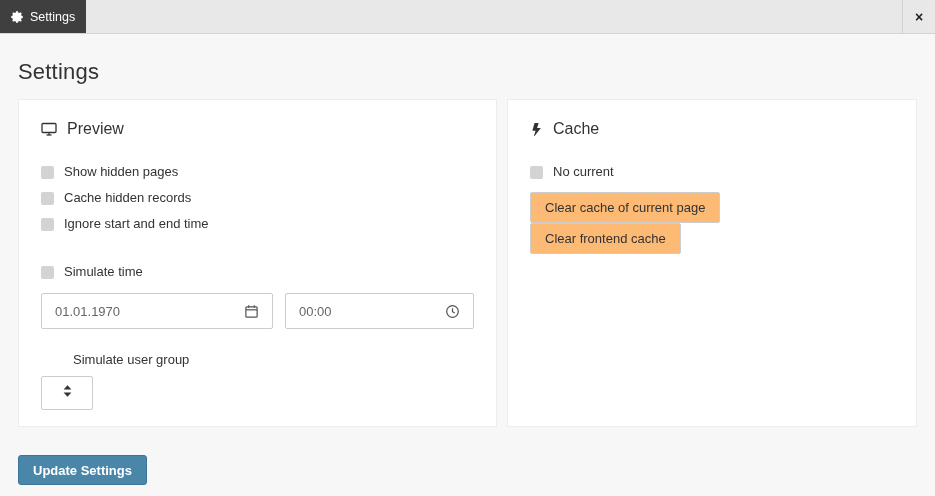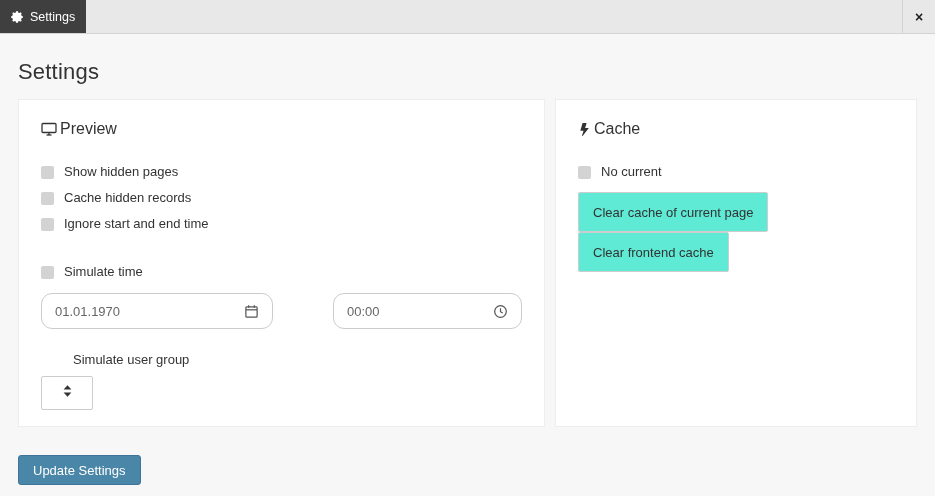--- a/index.html
+++ b/index.html
@@ -54,21 +54,21 @@
     background: #ffffff;
     border: 1px solid #ededed;
     height: 328px;
     padding: 19px 22px;
   }
   .panel-preview { flex: 0 0 473px; }
   .panel-cache  { flex: 1; }
   .panel-heading {
     display: flex;
     align-items: center;
-    gap: 3px;
+    gap: 10px;
     font-size: 16px;
     color: #333333;
     margin-bottom: 14px;
     height: 20px;
   }
   .panel-heading svg { display: block; flex: 0 0 auto; }
   
   .check-row {
     display: flex;
     align-items: flex-end;
@@ -82,71 +82,72 @@
     margin-right: 10px;
     flex: 0 0 auto;
   }
   .check-label { font-size: 13px; color: #333333; }
   .gap-before { margin-top: 22px; }
   
   .datetime-row { display: flex; gap: 12px; margin-top: 14px; }
   .text-input {
     height: 36px;
     border: 1px solid #cccccc;
-    border-radius: 11px;
+    border-radius: 2px;
     background: #ffffff;
     display: flex;
     align-items: center;
     justify-content: space-between;
     padding: 0 13px;
     font-size: 13px;
     color: #666666;
     cursor: text;
   }
   .input-date { width: 232px; }
-  .input-time { width: 189px; margin-left: 48px; }
+  .input-time { width: 189px; }
   .text-input svg { display: block; cursor: pointer; }
   .field-label { font-size: 13px; color: #333333; margin-top: 23px; margin-left: 32px; }
   .select-box {
     margin-top: 9px;
     width: 52px; height: 34px;
     border: 1px solid #cccccc;
     border-radius: 2px;
     background: #ffffff;
     display: flex;
     align-items: center;
     justify-content: center;
     cursor: pointer;
   }
   
   .btn-gray {
     display: block;
-    background: #5eead4;
+    background: #fdba74;
     border: 1px solid #cdcdcd;
     border-radius: 2px;
     color: #333333;
     font-size: 13px;
     font-family: "Liberation Sans", sans-serif;
-    height: 40px;
+    height: 31px;
     padding: 0 14px;
     cursor: pointer;
   }
   .btn-clear-current { margin-top: 13px; }
   .btn-clear-frontend { }
   .btn-primary {
     margin-top: 28px;
     background: #4a86a8;
     border: 1px solid #3e7499;
     border-radius: 3px;
     color: #ffffff;
     font-size: 13px;
     font-family: "Liberation Sans", sans-serif;
     height: 30px;
     padding: 0 14px;
     cursor: pointer;
+    font-weight: bold;
   }
 </style>
 </head>
 <body>
 
 <div class="topbar">
   <div class="topbar-tab">
     <span>
       <svg width="12" height="12" viewBox="0 0 16 16" fill="#ffffff">
         <path d="M9.405 1.05c-.413-1.4-2.397-1.4-2.81 0l-.1.34a1.464 1.464 0 0 1-2.105.872l-.31-.17c-1.283-.698-2.686.705-1.987 1.987l.169.311c.446.82.023 1.841-.872 2.105l-.34.1c-1.4.413-1.4 2.397 0 2.81l.34.1a1.464 1.464 0 0 1 .872 2.105l-.17.31c-.698 1.283.705 2.686 1.987 1.987l.311-.169a1.464 1.464 0 0 1 2.105.872l.1.34c.413 1.4 2.397 1.4 2.81 0l.1-.34a1.464 1.464 0 0 1 2.105-.872l.31.17c1.283.698 2.686-.705 1.987-1.987l-.169-.311a1.464 1.464 0 0 1 .872-2.105l.34-.1c1.4-.413 1.4-2.397 0-2.81l-.34-.1a1.464 1.464 0 0 1-.872-2.105l.17-.31c.698-1.283-.705-2.686-1.987-1.987l-.311.169a1.464 1.464 0 0 1-2.105-.872l-.1-.34z"></path>

